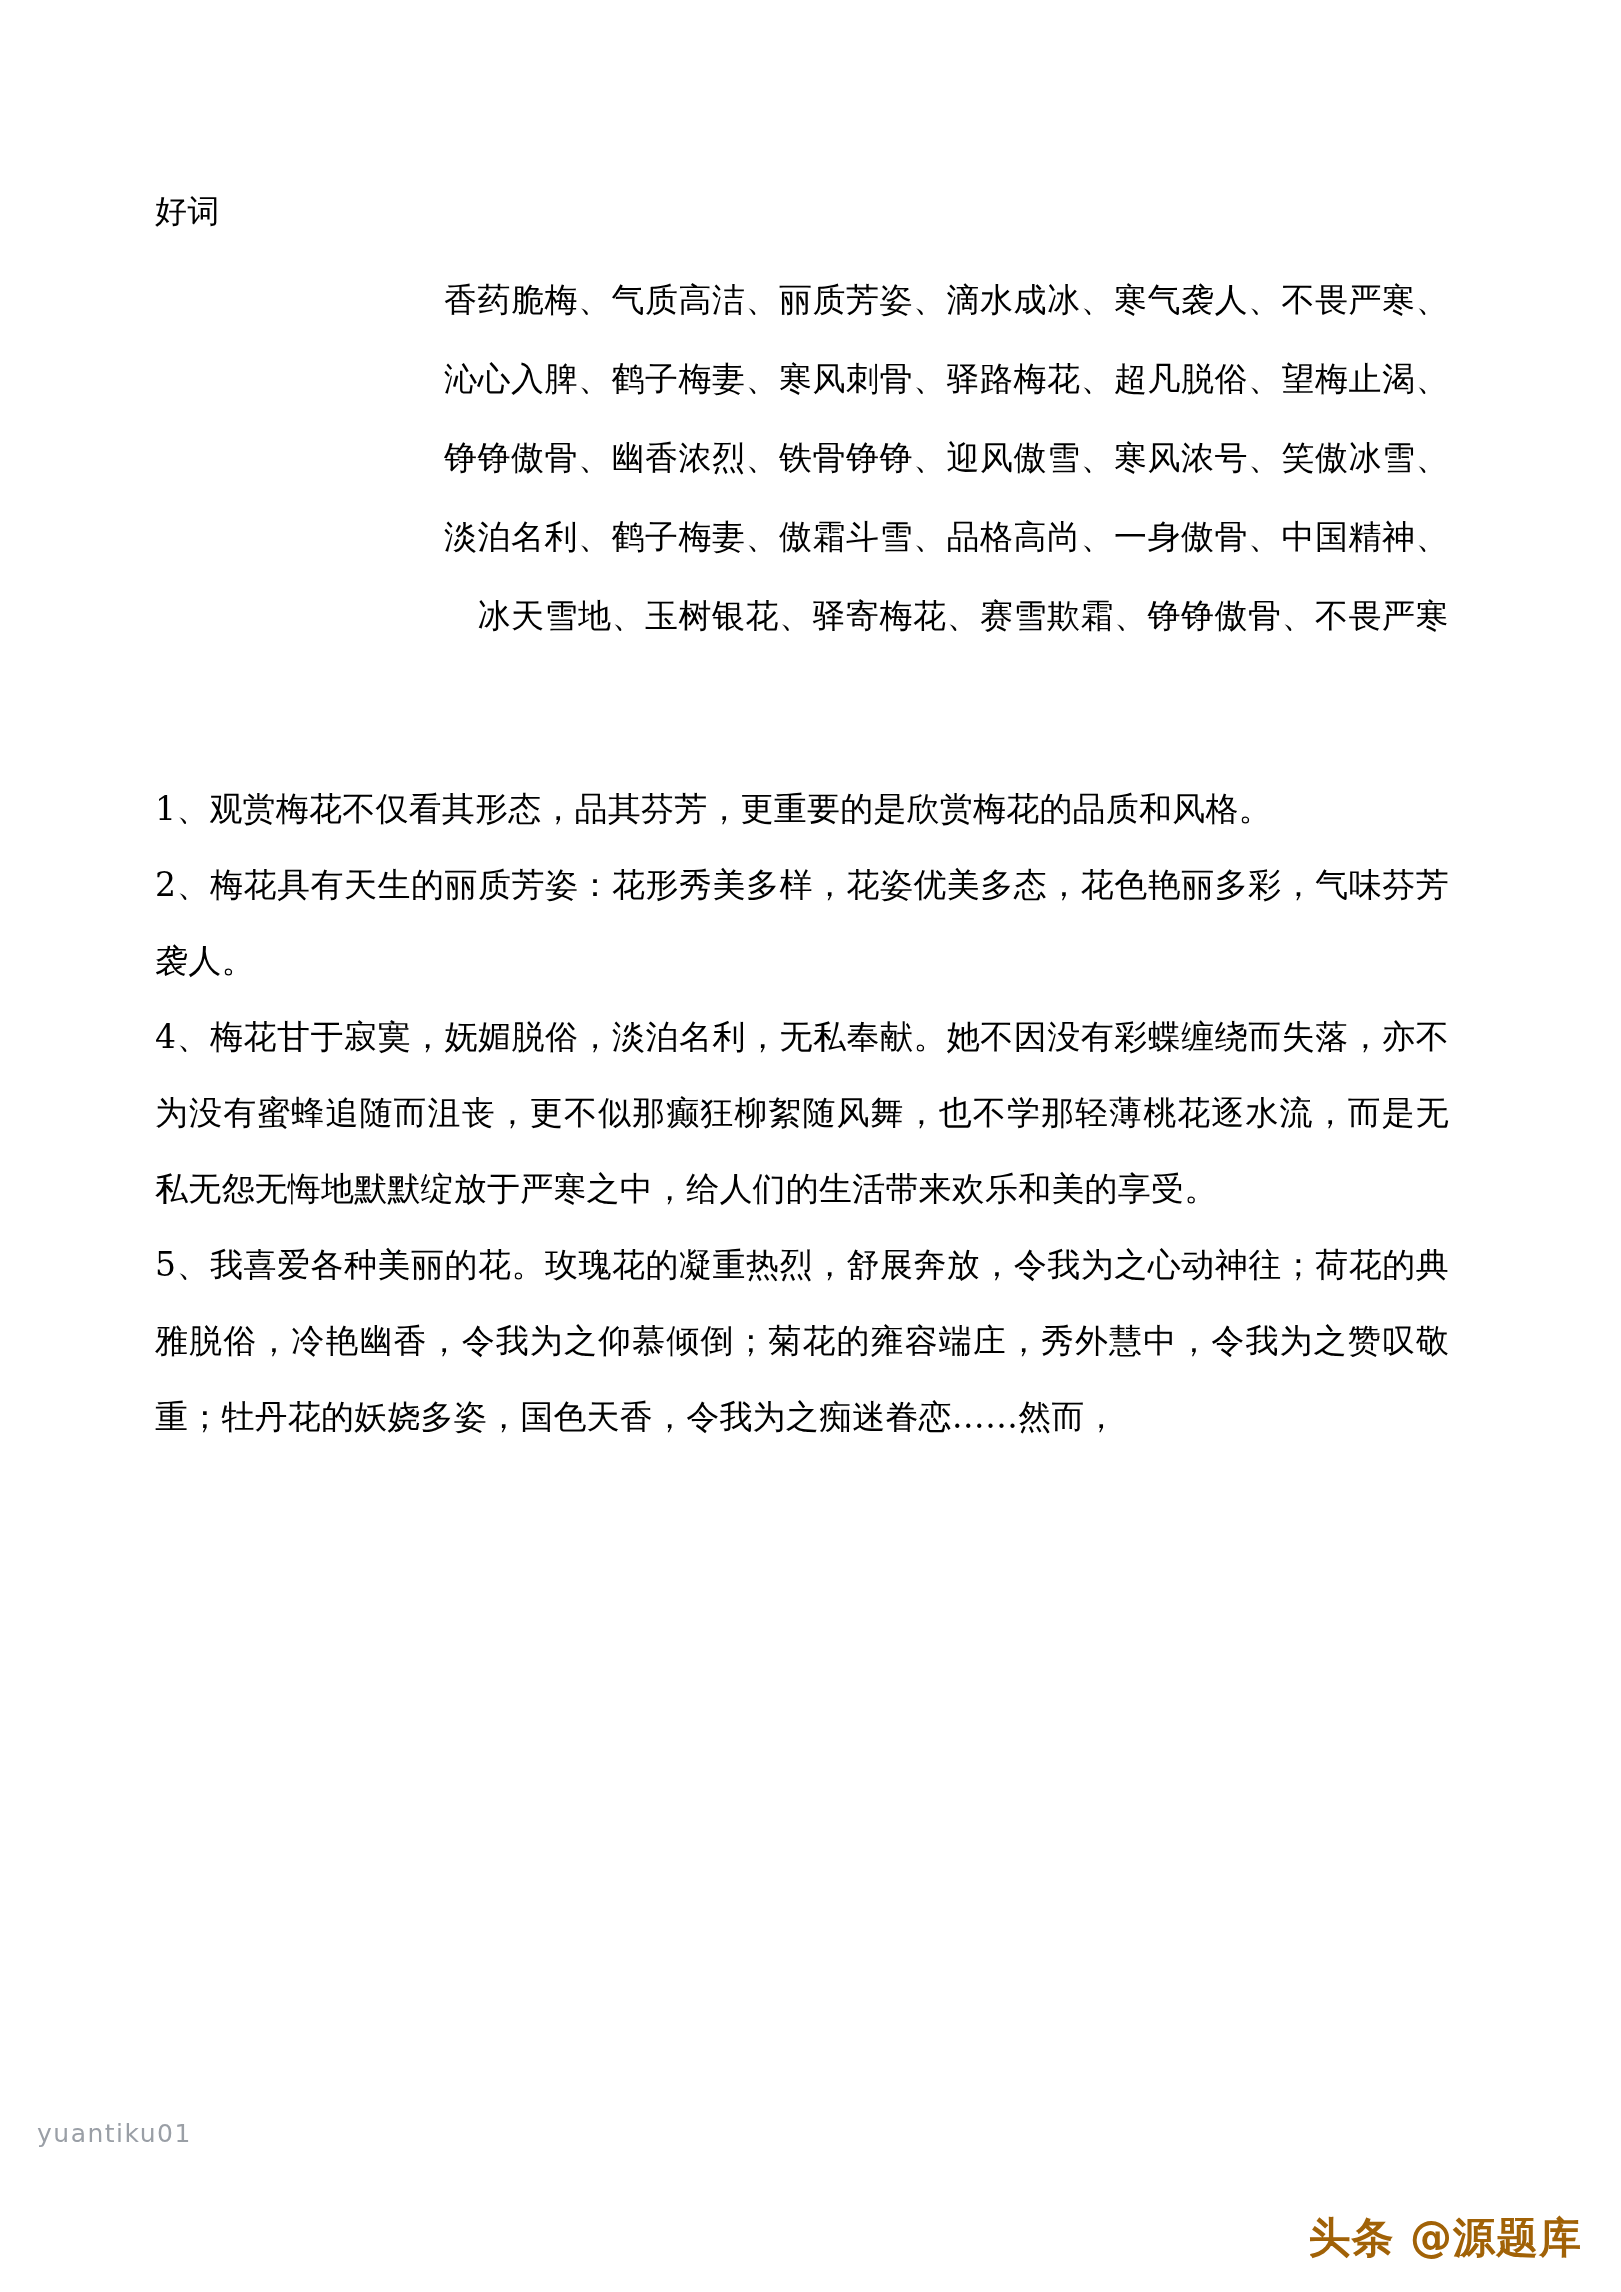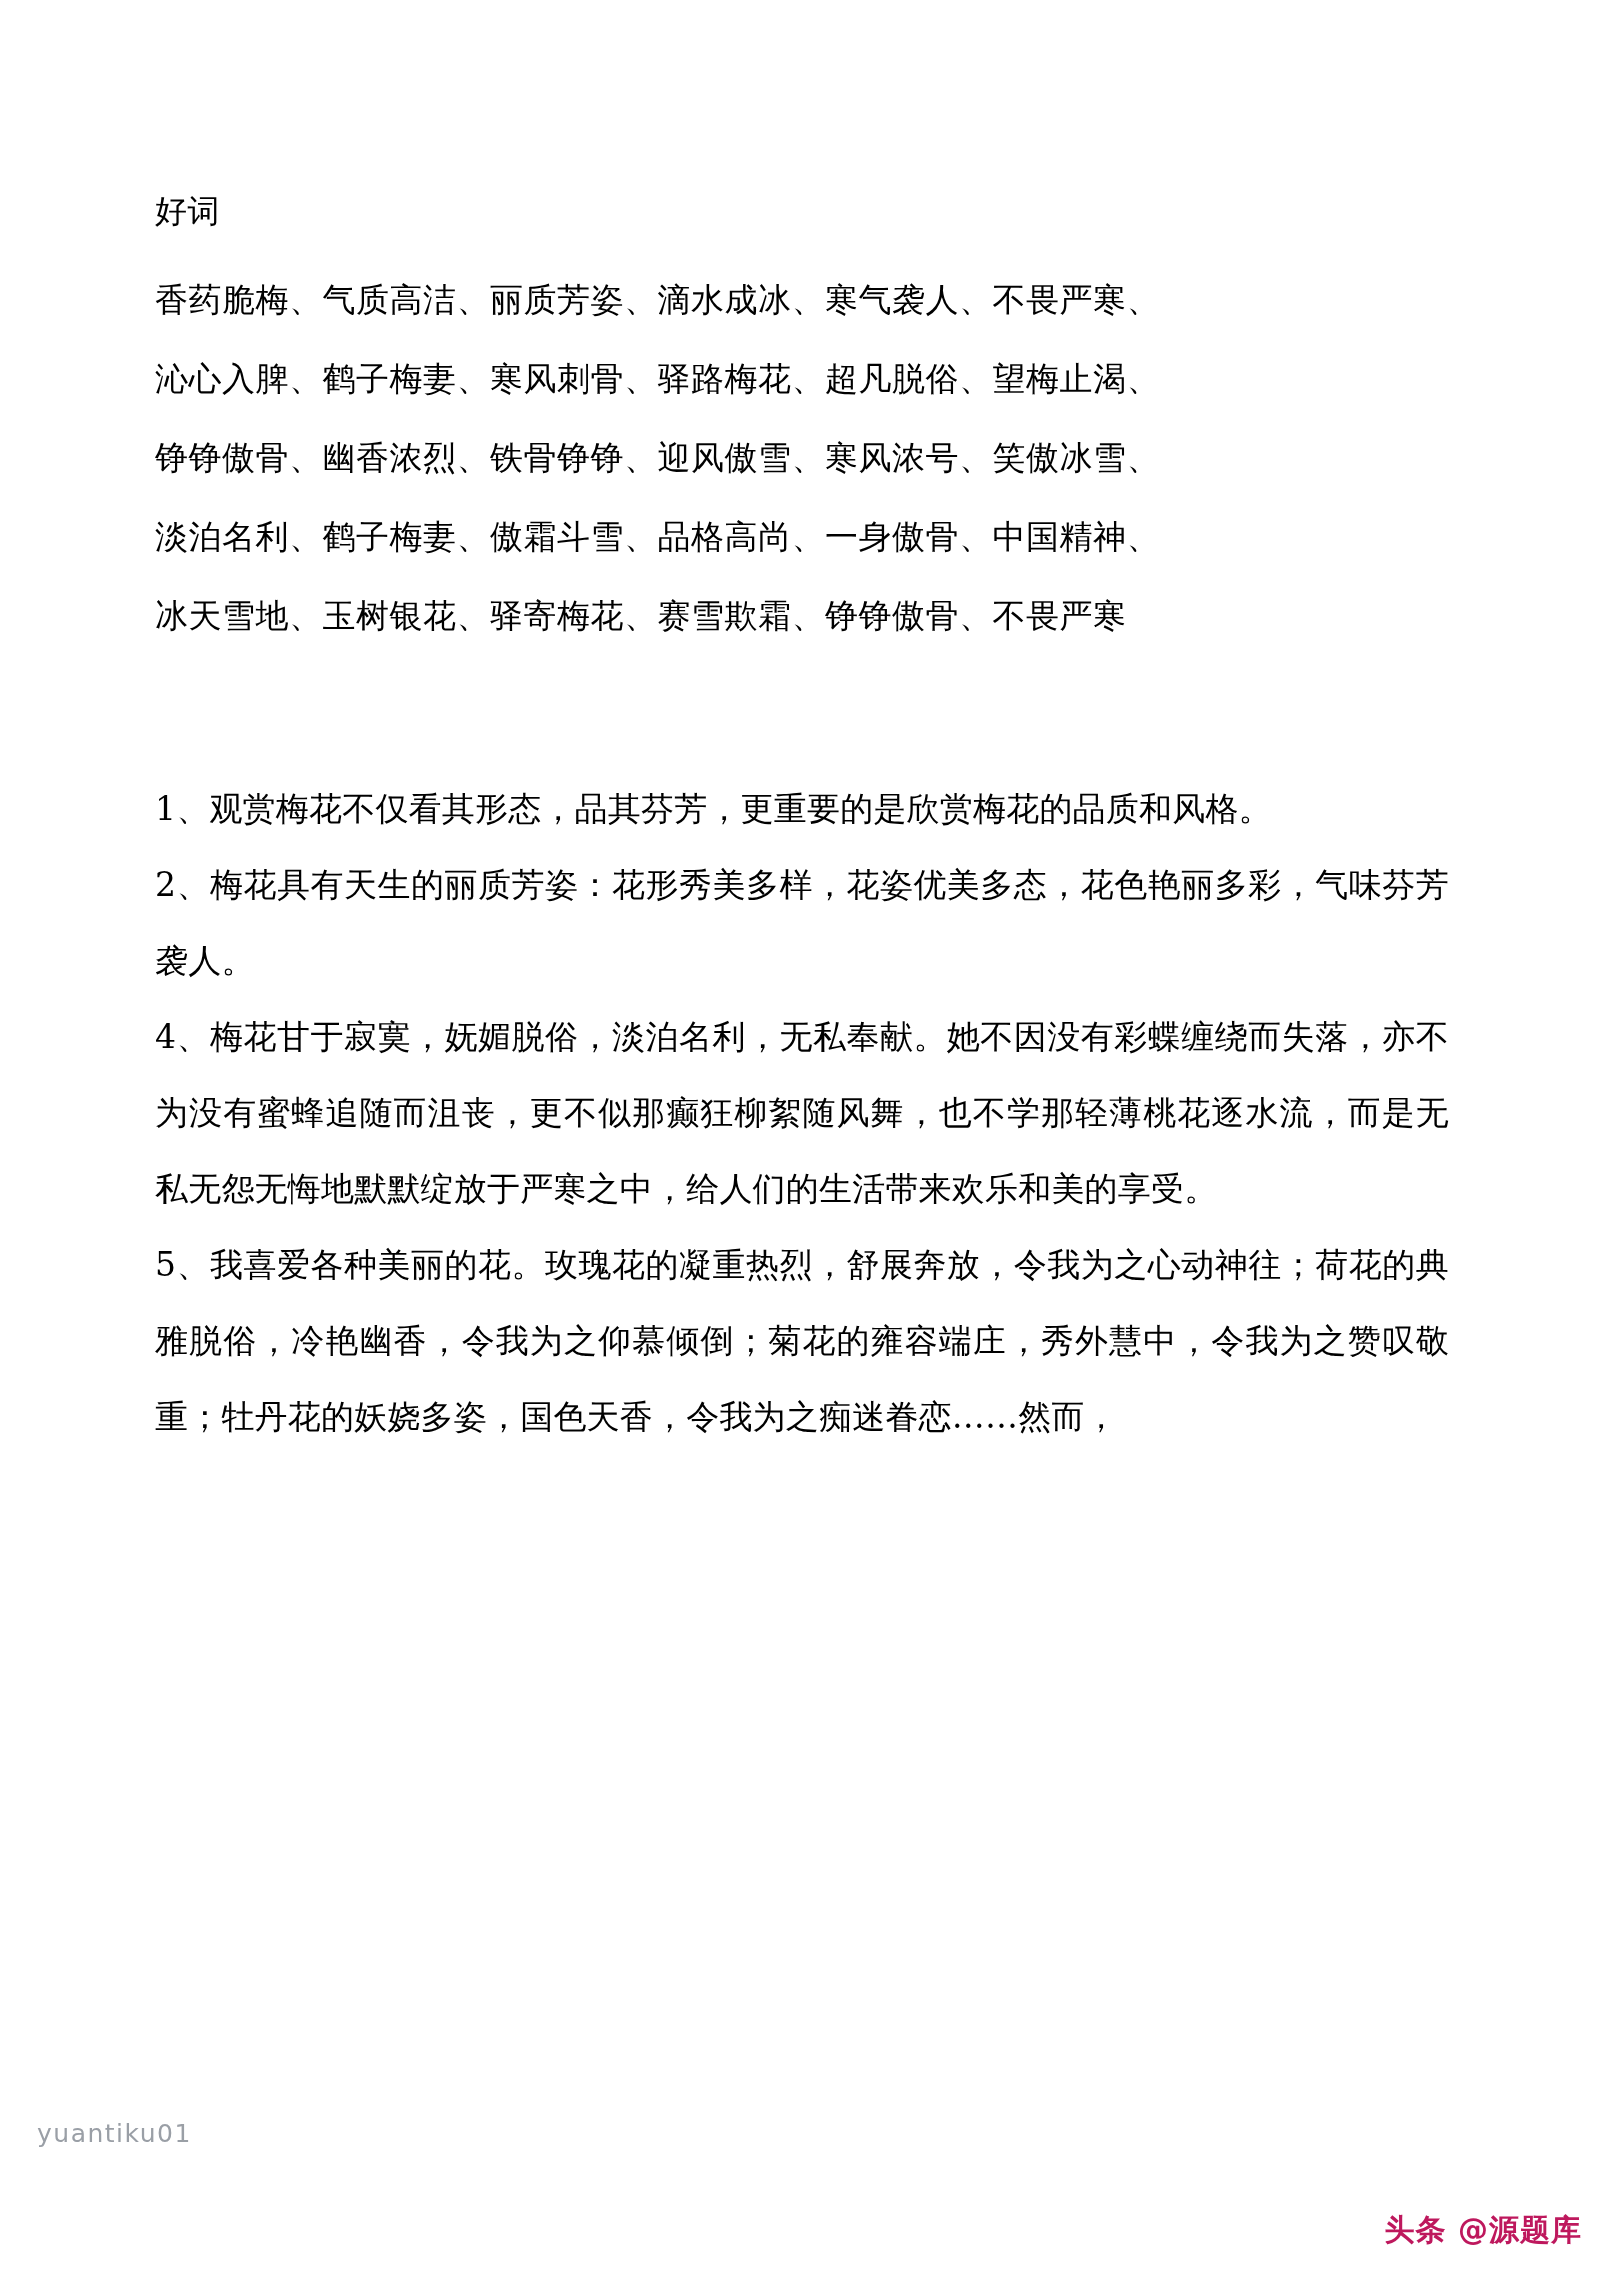--- a/index.html
+++ b/index.html
@@ -30,20 +30,21 @@
   .doc-title {
     font-size: 32px;
     line-height: 43px;
     letter-spacing: 0.5px;
     margin: 0 0 27.4px 0;
     font-weight: 400;
   }
 
   .word-list {
     margin: 0 0 0 0;
+    text-align: right;
   }
 
   .word-row {
     font-size: 33px;
     line-height: 79px;
     letter-spacing: 0.5px;
     white-space: nowrap;
     font-weight: 400;
   }
 
@@ -77,23 +78,23 @@
     right: 39px;
     top: 2198px;
     display: flex;
     align-items: center;
     gap: 13.7px;
     white-space: nowrap;
   }
 
   .footer-logo .logo-text {
     font-family: "DejaVu Sans", "Liberation Sans", sans-serif;
-    font-size: 30px;
+    font-size: 42px;
     font-weight: 700;
-    color: #be185d;
+    color: #a16207;
     letter-spacing: 1px;
   }
 </style>
 </head>
 <body>
 
 <div class="page">
 
   <div class="content">
 

